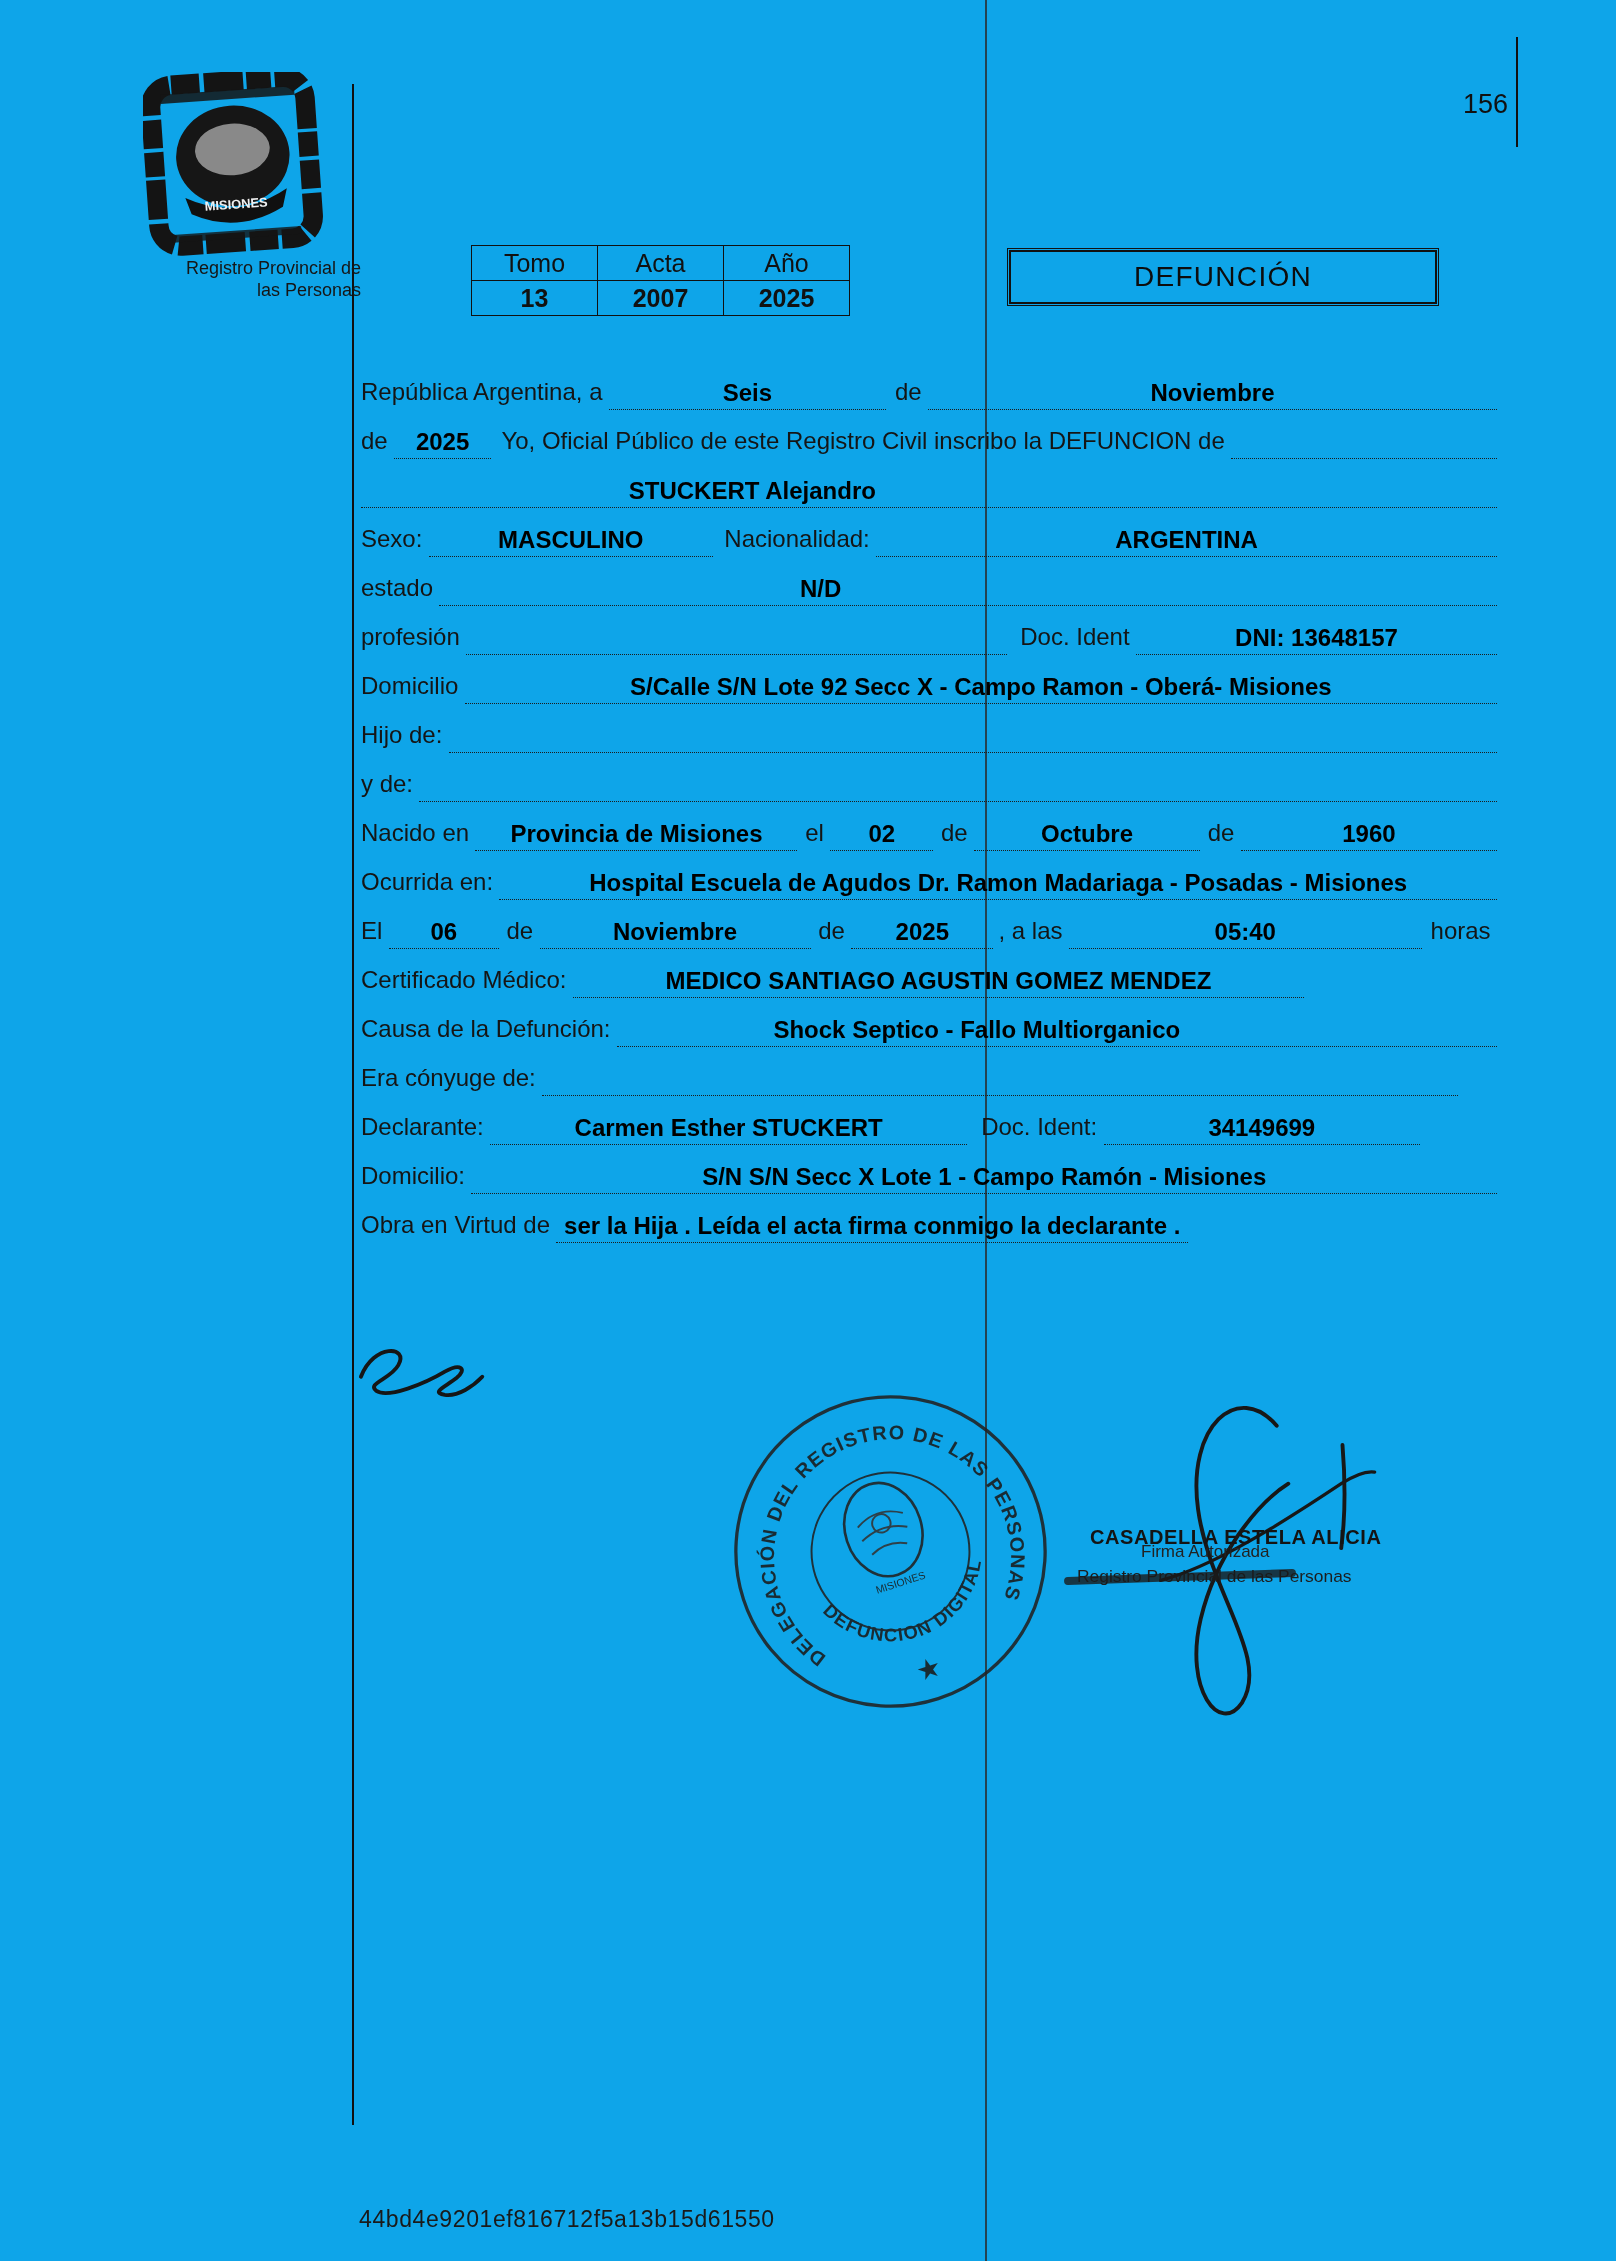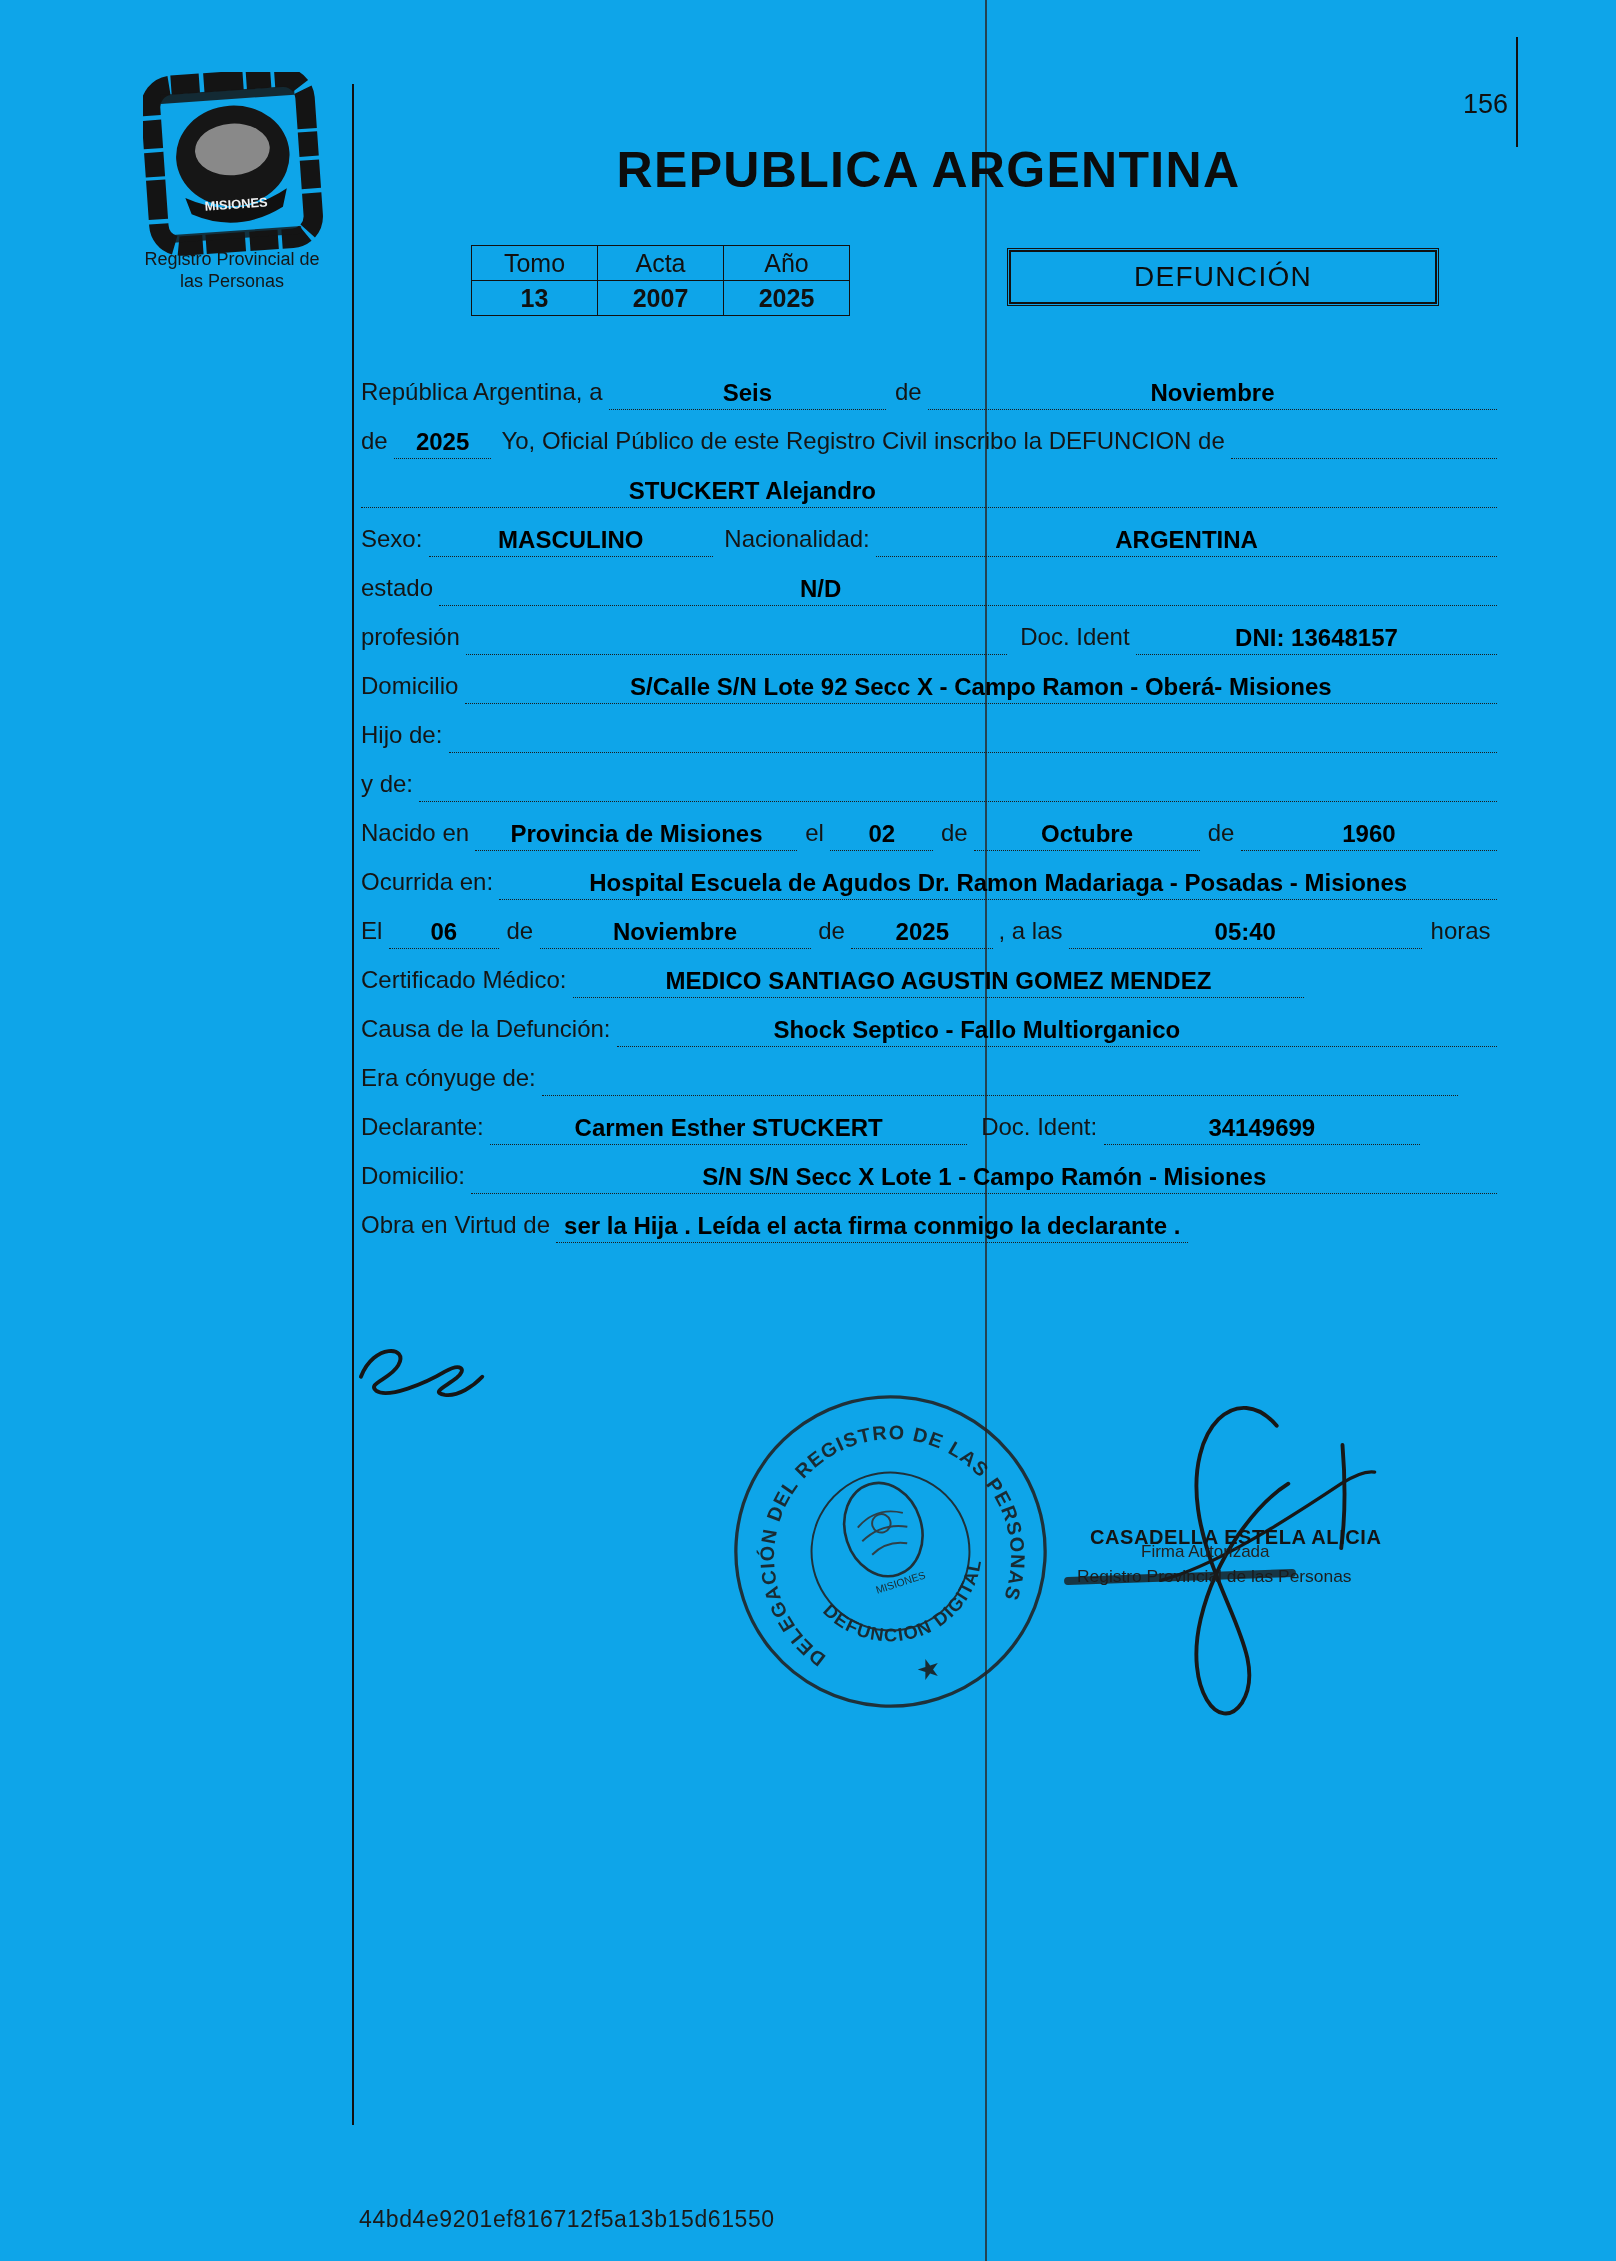--- a/index.html
+++ b/index.html
@@ -9,21 +9,21 @@
     font-family:"Liberation Sans", sans-serif; color:#111; overflow:hidden;
   }
   
   .fold-line { position:absolute; left:985px; top:0; width:1.9px; height:2261px; background:#2a2a2a; opacity:.8; }
   .margin-line { position:absolute; left:352px; top:84px; width:1.9px; height:2041px; background:#111; }
   .edge-line { position:absolute; left:1516px; top:37px; width:1.9px; height:110px; background:#111; }
 
   .page-number { position:absolute; top:89px; left:1463px; font-size:27px; color:#111; }
 
   .seal { position:absolute; left:143px; top:72px; width:181px; height:187px; }
-  .org-name { position:absolute; left:103px; top:248px; width:258px; text-align:center; font-size:18px; line-height:22px; color:#161616; }
+  .org-name { position:absolute; left:103px; top:257px; width:258px; text-align:right; font-size:18px; line-height:22px; color:#161616; }
 
   .title { position:absolute; left:361px; top:141px; width:1135px; text-align:center;
            font-size:50px; font-weight:700; letter-spacing:1.3px; color:#0c0c0c; }
 
   .record-table { position:absolute; left:471px; top:245px; border-collapse:collapse; }
   .record-table th, .record-table td {
     border:1.9px solid #111; width:126px; height:35px; text-align:center;
     font-size:25px; vertical-align:middle;
   }
   .record-table th { font-weight:400; }
@@ -77,21 +77,20 @@
         <rect x="38" y="246" width="200" height="12" fill="#141414" opacity="0.8"></rect>
       </g>
     </svg>
   </div>
 
   <div class="org-name">
     <div>Registro Provincial de</div>
     <div>las Personas</div>
   </div>
 
-  <h1 class="title">REPUBLICA ARGENTINA</h1>
 
   <table class="record-table">
     <tbody>
         <tr>
       <th>Tomo</th>
       <th>Acta</th>
       <th>Año</th>
     </tr>
     <tr>
       <td>13</td>

